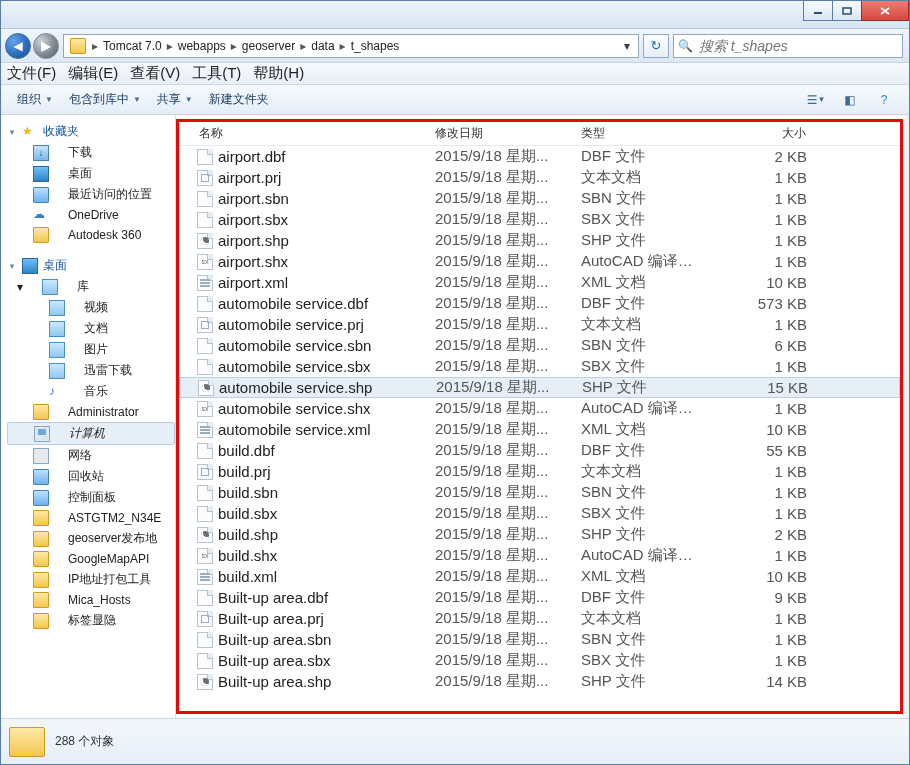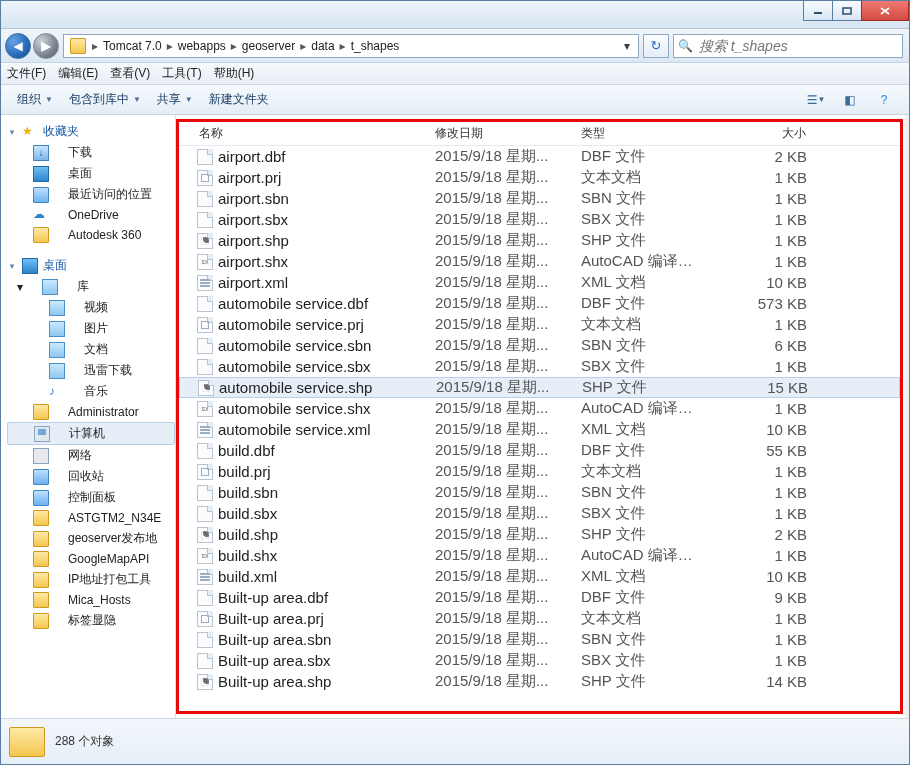--- a/index.html
+++ b/index.html
@@ -23,39 +23,39 @@
   .addr .crumb { padding:0 3px; cursor:default; }
   .addr .sep { color:#555; padding:0 2px; }
   .addr .tail { margin-left:auto; display:flex; align-items:center; }
   .addr .dbtn { width:18px;height:22px; display:flex;align-items:center;justify-content:center; color:#3b3b3b; }
   .refresh-btn { width:26px;height:24px; border:1px solid #8fa9c5; background:linear-gradient(#fbfdff,#e6eef7); display:flex;align-items:center;justify-content:center; color:#2b6fbd; font-size:13px;}
   .searchbox { width:230px; height:24px; border:1px solid #8fa9c5; background:#fff; display:flex; align-items:center; padding:0 4px; }
   .searchbox .sicon { color:#6f89a5; margin-right:4px; font-size:12px;}
   .searchbox input { border:none; outline:none; flex:1; font-size:14px; font-style:italic; color:#8a8a8a; background:transparent;}
 
   
-  .menubar { height:22px; background:linear-gradient(#f6f9fd,#e8eef6); border-bottom:1px solid #cfd9e5; display:flex; align-items:center; padding:0 6px; gap:12px; font-size:12px; color:#222;}
+  .menubar { height:22px; background:linear-gradient(#f6f9fd,#e8eef6); border-bottom:1px solid #cfd9e5; display:flex; align-items:center; padding:0 6px; gap:12px; font-size:15px; color:#222;}
   .menubar .mi { cursor:default; }
 
   
   .toolbar { height:30px; background:linear-gradient(#f6fafe,#e4edf6); border-bottom:1px solid #c9d5e3; display:flex; align-items:center; padding:0 8px; font-size:12px; color:#1a3e66;}
   .toolbar .tb { height:24px; display:flex; align-items:center; padding:0 8px; gap:4px; cursor:default;}
   .toolbar .tb .dd { font-size:8px; color:#4f6c8d; }
   .toolbar .spacer { flex:1; }
   .toolbar .icon-btn { width:34px; display:flex; align-items:center; justify-content:center; color:#3c6a9b;}
 
   
   .main { display:flex; height:calc(100% - 28px - 34px - 22px - 30px - 46px); }
   .sidebar { width:175px; border-right:1px solid #d7dee7; overflow:hidden auto; padding:6px 0 6px 6px; font-size:12px; color:#222; background:#fff; }
   .sidebar .group { margin-bottom:10px; }
   .sidebar .group-head { display:flex; align-items:center; gap:5px; color:#1556a5; cursor:default; padding:2px 0;}
   .sidebar .group-head .tw { font-size:9px; color:#6a85a4; width:10px; text-align:center;}
   .sidebar .node { display:flex; align-items:center; gap:19px; padding:2px 0 2px 26px; cursor:default; white-space:nowrap; overflow:hidden; text-overflow:ellipsis;}
   .sidebar .node.sub { padding-left:42px; }
-  .sidebar .node.sel { background:#e6eef8; border:1px solid #b9cee8; border-radius:2px; }
+  .sidebar .node.sel { background:#e6eef8; border:1px solid #b9cee8; border-radius:2px;font-style:italic; }
   .ico { width:16px;height:16px; display:inline-block; flex-shrink:0;}
   .ico.star { color:#f0b400; }
   .ico.fldr { background:linear-gradient(#ffe9a6,#f4c64e); border:1px solid #cc9b1f; border-radius:1px;}
   .ico.fldr-blue { background:linear-gradient(#bcdfff,#6fb2ef); border:1px solid #3e83c6; border-radius:1px;}
   .ico.dl { background:linear-gradient(#c9e6ff,#7cb7ea); border:1px solid #4782bb; position:relative; }
   .ico.dl::after{content:"↓";position:absolute;inset:0;color:#21588c;font-size:10px;text-align:center;line-height:14px;}
   .ico.desk { background:linear-gradient(#6ec0f5,#2d84c9); border:1px solid #236aa3; }
   .ico.cloud { color:#2d84c9; }
   .ico.pc { background:#dfe7ef;border:1px solid #8da6bf; position:relative;}
   .ico.pc::after{content:"";position:absolute;left:3px;right:3px;top:2px;bottom:6px;background:#6fa9da;}
@@ -215,25 +215,25 @@
             <span class="tw" style="margin-left:-16px;">▾</span>
             <span class="ico lib"></span>
             <span>库</span>
           </div>
         <div class="node sub">
             <span class="ico lib"></span>
             <span>视频</span>
           </div>
         <div class="node sub">
             <span class="ico lib"></span>
-            <span>图片</span>
+            <span>文档</span>
           </div>
         <div class="node sub">
             <span class="ico lib"></span>
-            <span>文档</span>
+            <span>图片</span>
           </div>
         <div class="node sub">
             <span class="ico lib"></span>
             <span>迅雷下载</span>
           </div>
         <div class="node sub">
             <span class="ico music">♪</span>
             <span>音乐</span>
           </div>
         <div class="node">

